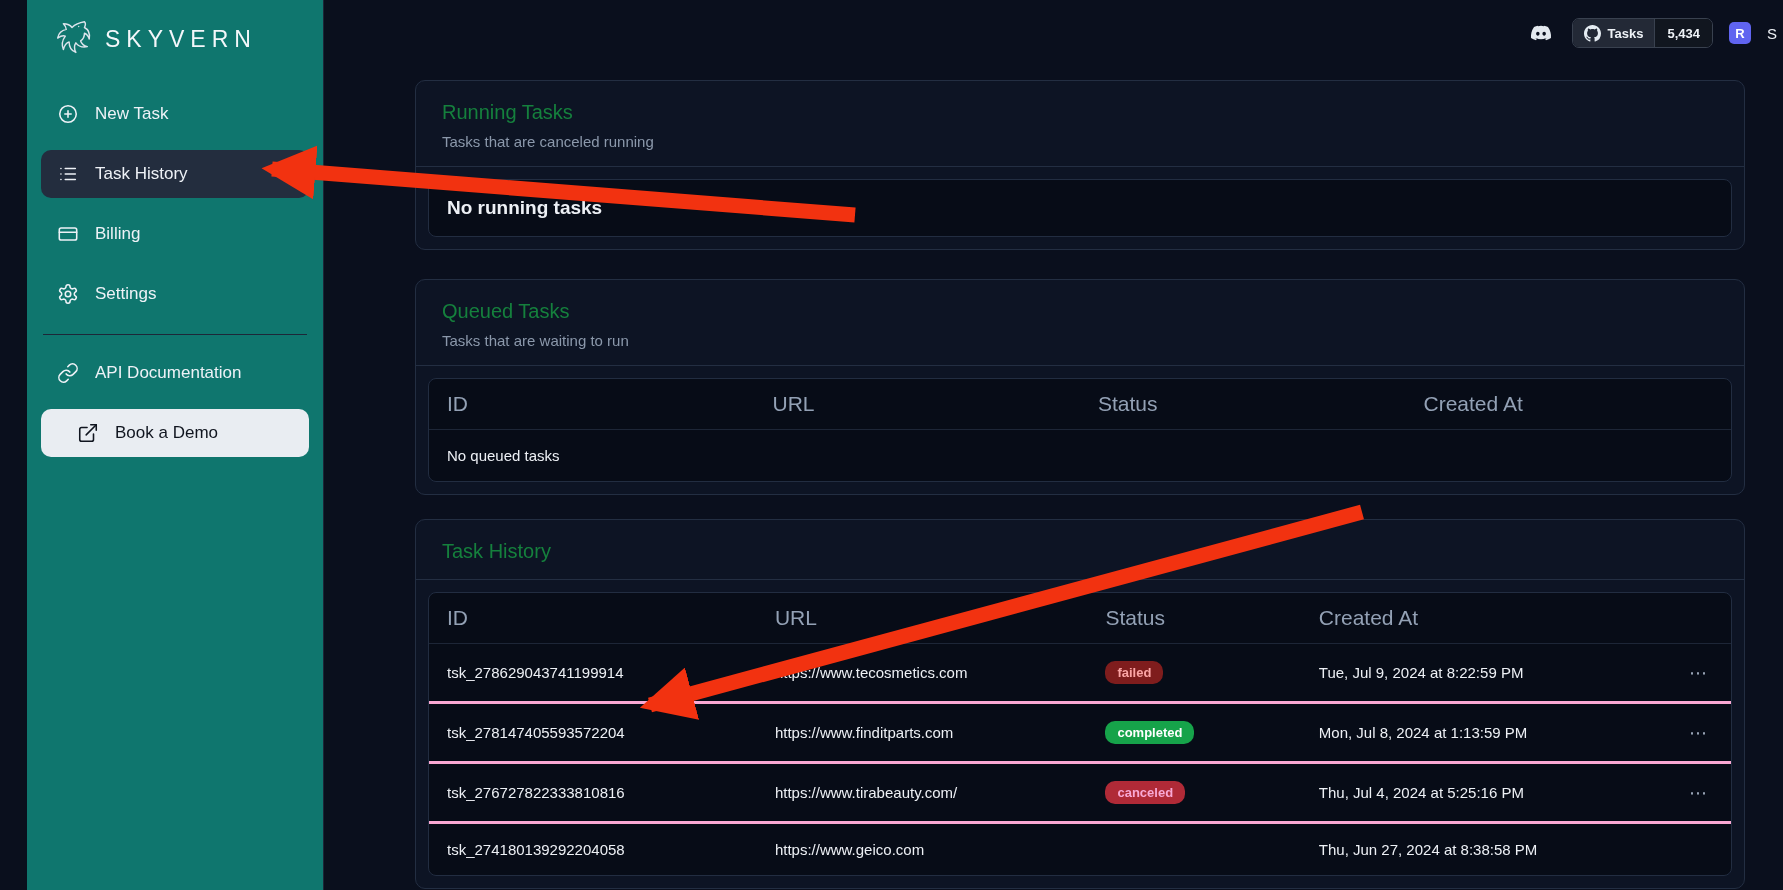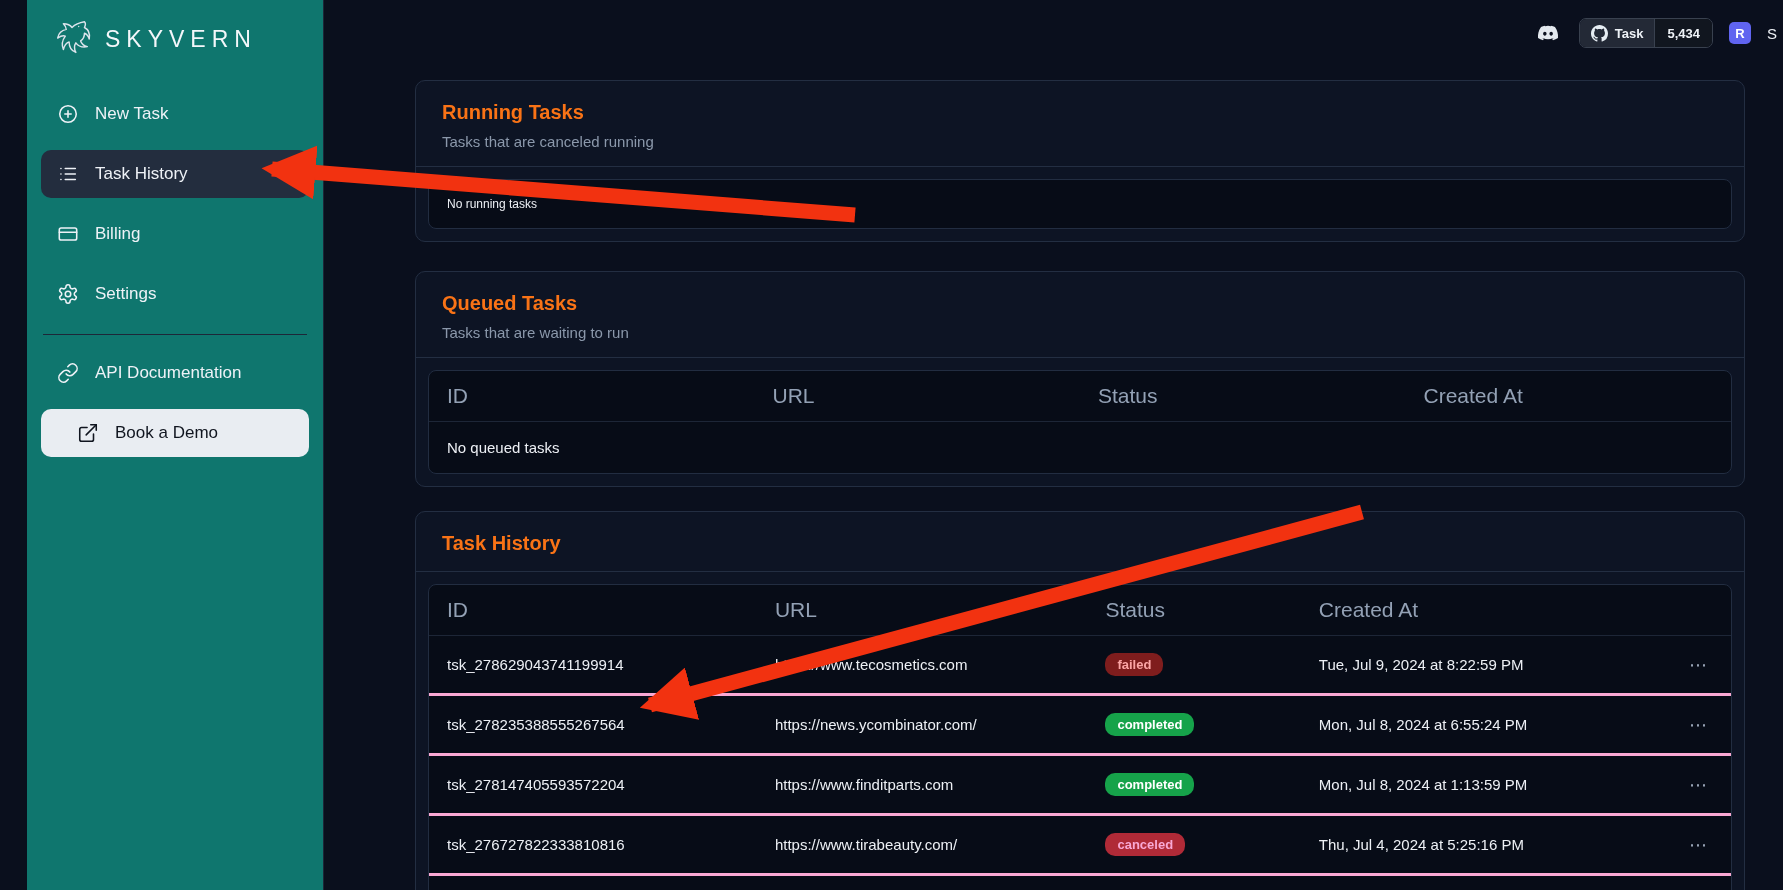--- a/index.html
+++ b/index.html
@@ -38,25 +38,25 @@
   .gh-star { display:flex; align-items:center; gap:7px; padding:0 11px; background:#232936; }
   .gh-star svg { width:17px; height:17px; fill:#e6edf3; }
   .gh-count { display:flex; align-items:center; padding:0 12px; background:#11161f; border-left:1px solid #39414f; }
   .avatar { width:22px; height:22px; border-radius:5px; background:#6064f0; color:#fff; font-size:13px; font-weight:700; display:flex; align-items:center; justify-content:center; }
   .user-label { font-size:15px; color:#eef2f7; }
 
   
   .main { position:absolute; left:415px; top:80px; width:1330px; z-index:1; }
   .card { border:1px solid #232e42; border-radius:10px; background:#0d1424; overflow:hidden; }
   .card-header { padding:20px 26px 16px; border-bottom:1px solid #232e42; }
-  .card-title { margin:0; font-size:20px; font-weight:700; color:#f97316; }
+  .card-title { margin:0; font-size:20px; font-weight:400; color:#15803d; }
   .card-sub { margin:9px 0 0; font-size:15px; color:#8b98ab; }
   .card-body { padding:12px; }
   .table-wrap { border:1px solid #222d41; border-radius:8px; overflow:hidden; background:#070c17; }
-  .empty-row { padding:17px 18px; font-size:12px; color:#edf0f5; }
+  .empty-row { padding:17px 18px; font-size:19px; color:#edf0f5;font-weight:bold; }
   #queued-tasks-card { margin-top:29px; }
   #task-history-card { margin-top:24px; }
 
   table { width:100%; border-collapse:collapse; font-size:15px; }
   th { text-align:left; font-weight:400; color:#93a1b5; padding:13px 18px; border-bottom:1px solid #1d2637; font-size:21px; }
   td { padding:17px 18px; border-bottom:3px solid #f9a8d4; color:#edf0f5; }
   tbody tr:last-child td { border-bottom:none; }
   .badge { display:inline-block; padding:4px 12px; border-radius:10px; font-size:13px; font-weight:700; }
   .cell-actions { text-align:right; }
   .dots { background:none; border:none; color:#9fabbd; font-size:18px; line-height:1; cursor:pointer; padding:2px 6px; }
@@ -145,21 +145,21 @@
     <svg viewBox="0 0 24 24">
       <path d="M19.3 5.3A16.9 16.9 0 0 0 15.1 4l-.2.4a11 11 0 0 0-5.8 0L8.9 4a16.9 16.9 0 0 0-4.2 1.3C2 9.2 1.3 13 1.6 16.7A17 17 0 0 0 6.8 19l.9-1.4a9.4 9.4 0 0 1-1.5-.7l.4-.3a12 12 0 0 0 10.8 0l.4.3c-.5.3-1 .5-1.5.7l.9 1.4a17 17 0 0 0 5.2-2.3c.4-4.3-.7-8-3.1-11.4zM8.7 14.3c-1 0-1.8-.9-1.8-2s.8-2 1.8-2 1.9.9 1.8 2c0 1.1-.8 2-1.8 2zm6.6 0c-1 0-1.8-.9-1.8-2s.8-2 1.8-2 1.9.9 1.8 2c0 1.1-.8 2-1.8 2z"></path>
     </svg>
   </button>
 
   <div class="gh-widget">
     <span class="gh-star">
       <svg viewBox="0 0 16 16">
         <path d="M8 0C3.58 0 0 3.58 0 8c0 3.54 2.29 6.53 5.47 7.59.4.07.55-.17.55-.38 0-.19-.01-.82-.01-1.49-2.01.37-2.53-.49-2.69-.94-.09-.23-.48-.94-.82-1.13-.28-.15-.68-.52-.01-.53.63-.01 1.08.58 1.23.82.72 1.21 1.87.87 2.33.66.07-.52.28-.87.51-1.07-1.78-.2-3.64-.89-3.64-3.95 0-.87.31-1.59.82-2.15-.08-.2-.36-1.02.08-2.12 0 0 .67-.21 2.2.82.64-.18 1.32-.27 2-.27s1.36.09 2 .27c1.53-1.04 2.2-.82 2.2-.82.44 1.1.16 1.92.08 2.12.51.56.82 1.27.82 2.15 0 3.07-1.87 3.75-3.65 3.95.29.25.54.73.54 1.48 0 1.07-.01 1.93-.01 2.2 0 .21.15.46.55.38A8.01 8.01 0 0 0 16 8c0-4.42-3.58-8-8-8z"></path>
       </svg>
-      <span>Task</span>
+      <span>Tasks</span>
     </span>
     <span class="gh-count">5,434</span>
   </div>
 
   <span class="avatar">R</span>
   <span class="user-label">S</span>
 </div>
 
 <main class="main">
 
@@ -232,27 +232,20 @@
           </thead>
           <tbody>
             <tr>
               <td>tsk_278629043741199914</td>
               <td>https://www.tecosmetics.com</td>
               <td><span class="badge" style="background: rgb(127, 29, 29); color: rgb(252, 165, 165);">failed</span></td>
               <td>Tue, Jul 9, 2024 at 8:22:59 PM</td>
               <td class="cell-actions"><button class="dots">⋯</button></td>
             </tr>
             <tr>
-              <td>tsk_278235388555267564</td>
-              <td>https://news.ycombinator.com/</td>
-              <td><span class="badge" style="background: rgb(22, 163, 74); color: rgb(255, 255, 255);">completed</span></td>
-              <td>Mon, Jul 8, 2024 at 6:55:24 PM</td>
-              <td class="cell-actions"><button class="dots">⋯</button></td>
-            </tr>
-            <tr>
               <td>tsk_278147405593572204</td>
               <td>https://www.finditparts.com</td>
               <td><span class="badge" style="background: rgb(22, 163, 74); color: rgb(255, 255, 255);">completed</span></td>
               <td>Mon, Jul 8, 2024 at 1:13:59 PM</td>
               <td class="cell-actions"><button class="dots">⋯</button></td>
             </tr>
             <tr>
               <td>tsk_276727822333810816</td>
               <td>https://www.tirabeauty.com/</td>
               <td><span class="badge" style="background: rgb(176, 42, 55); color: #f9a8d4;">canceled</span></td>

